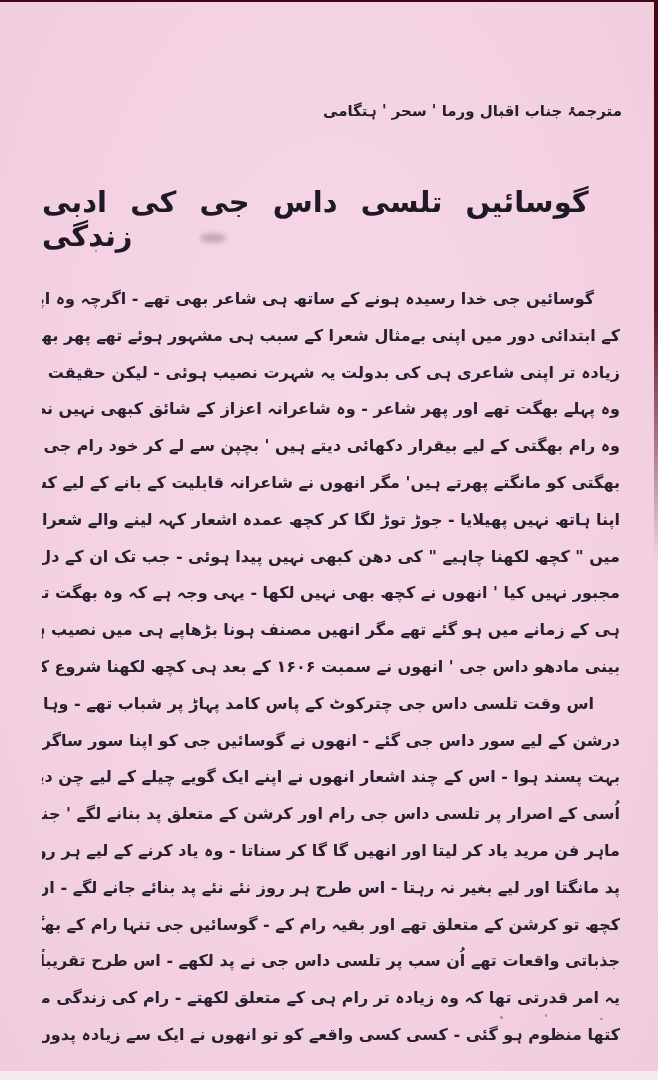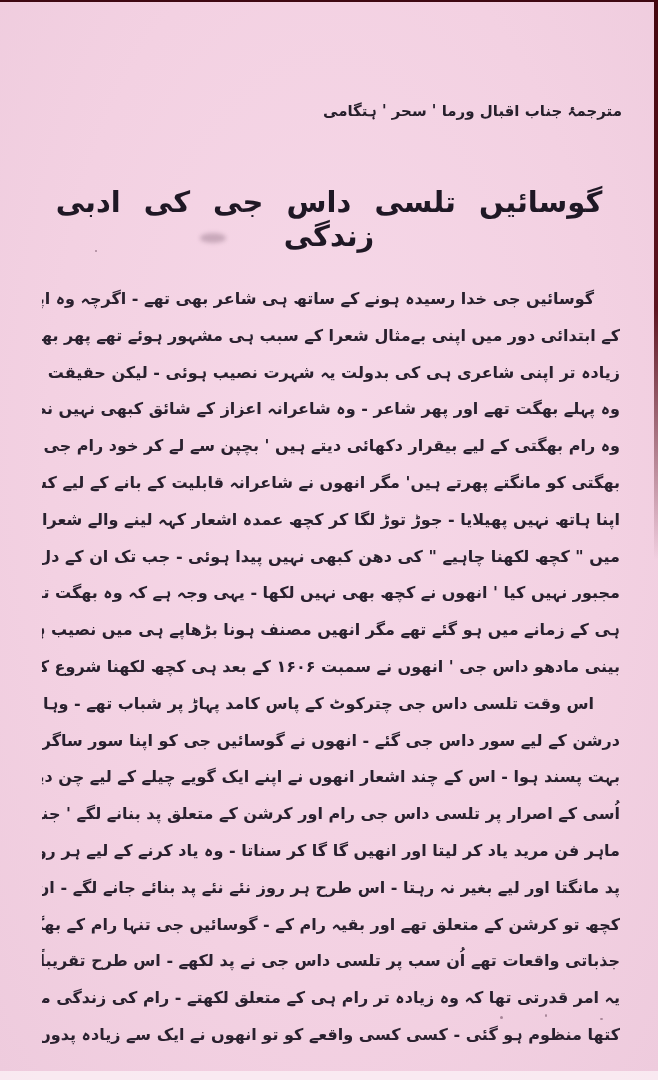--- a/index.html
+++ b/index.html
@@ -14,21 +14,21 @@
     background:linear-gradient(to bottom,#45070f 0%,#5d1420 55%,rgba(93,20,32,0) 100%);
   }
   .scan-edge-bottom{position:absolute;bottom:0;left:0;right:0;height:9px;background:rgba(250,238,244,.85);}
   .byline{
     position:absolute;top:102px;right:36px;left:200px;
     direction:rtl;text-align:right;
     font-size:15px;font-weight:bold;color:#27202c;letter-spacing:.2px;
   }
   .page-title{
     position:absolute;top:166px;right:42px;left:42px;
-    direction:rtl;text-align:center;
+    direction:rtl;text-align:left;
     font-size:29px;font-weight:bold;color:#1f1825;word-spacing:13px;
   }
   .body-text{
     position:absolute;top:281px;right:38px;left:42px;bottom:20px;
     direction:rtl;color:#2a212f;font-size:16px;
   }
   .line{
     height:36.8px;line-height:36.8px;white-space:nowrap;
     text-align:justify;text-align-last:justify;overflow:hidden;font-weight:bold;
   }

